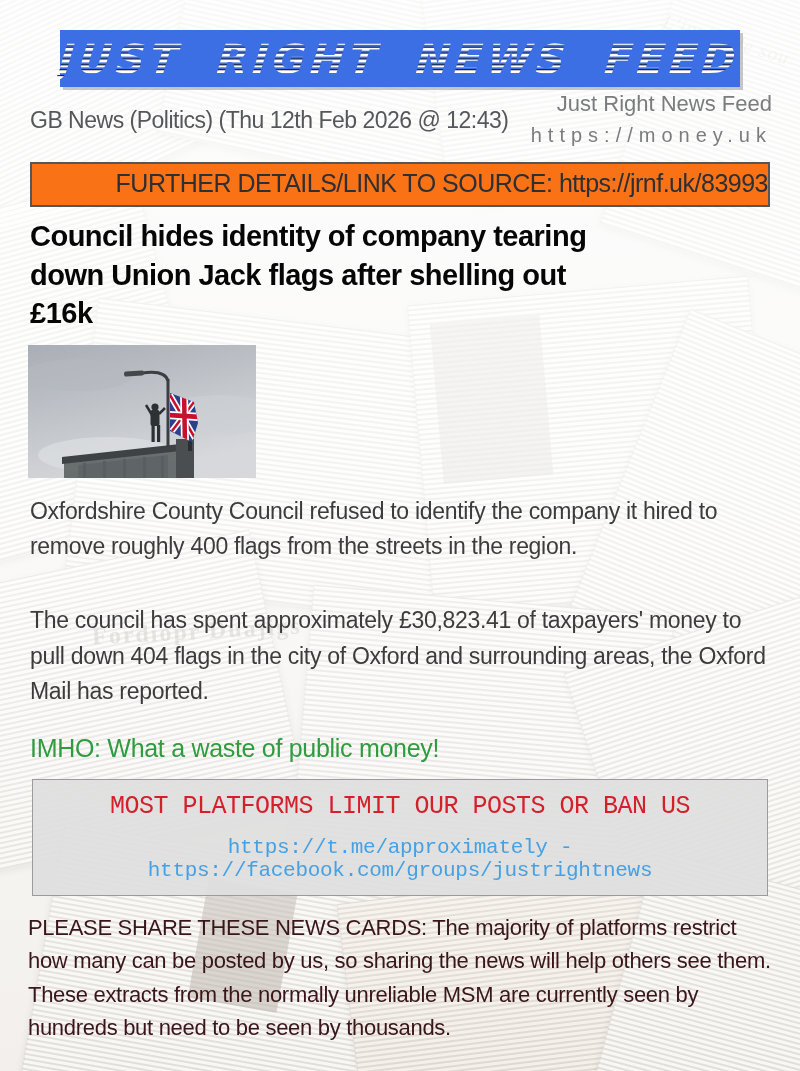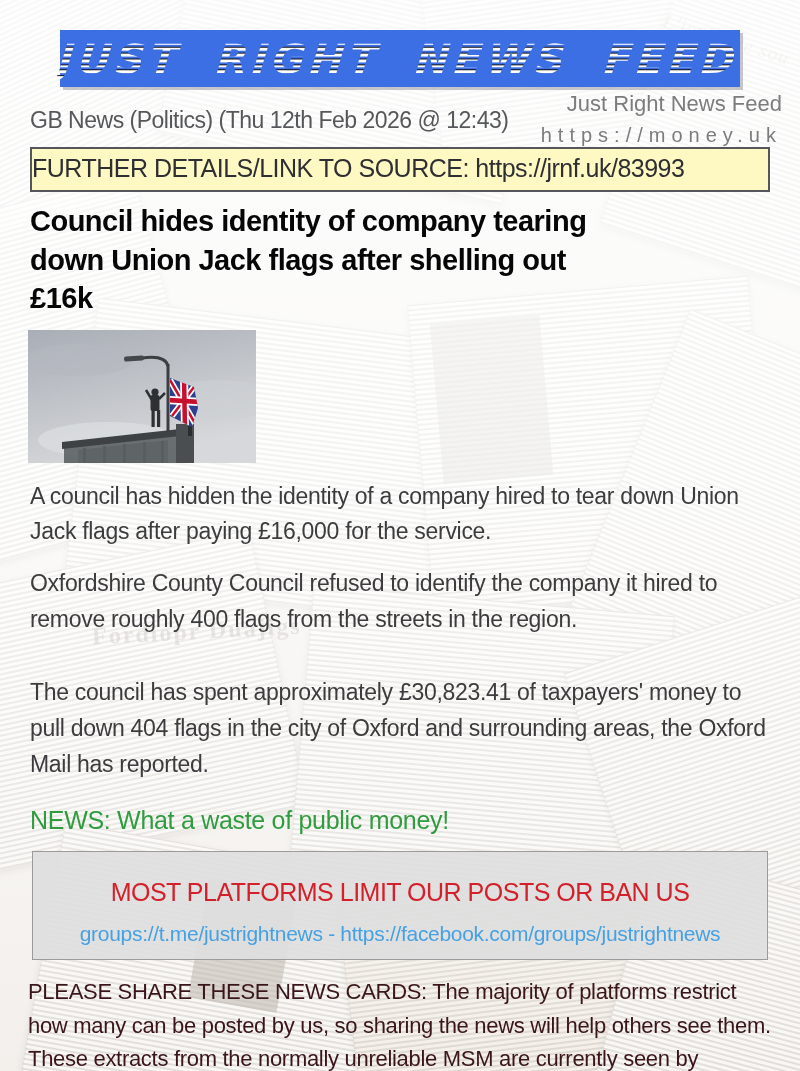--- a/index.html
+++ b/index.html
@@ -39,40 +39,40 @@
     display:flex;align-items:center;justify-content:center;
     box-shadow:3px 3px 0 rgba(130,134,142,.45);
   }
   .logo-text{
     font-family:"DejaVu Sans",sans-serif;font-style:italic;font-weight:bold;
     font-size:40px;letter-spacing:5px;word-spacing:16px;white-space:nowrap;
     background-image:repeating-linear-gradient(180deg,#0e0e10 0 1px,#ffffff 1px 3.6px,rgba(255,255,255,0) 3.6px 5.6px);
     -webkit-background-clip:text;background-clip:text;color:transparent;
     transform:skewX(-6deg);
   }
-  .meta-row{display:flex;justify-content:space-between;align-items:flex-start;margin:4px 18px 0 30px;}
+  .meta-row{display:flex;justify-content:space-between;align-items:flex-start;margin:4px 28px 0 30px;}
   .source-line{font-size:23px;color:#56575a;margin-top:16px;letter-spacing:-0.5px;}
   .brand-block{text-align:right;color:#7b7c7e;}
   .brand-name{font-size:22px;}
   .brand-url{font-size:20px;letter-spacing:6px;margin-top:7px;}
   .source-box{
-    width:736px;margin:0 auto 0;background:#fef9c3;border:2px solid #55565a;
-    text-align:left;padding:5px 0 7px;font-size:25px;color:#2e2f32;letter-spacing:-0.5px;
+    width:736px;margin:15px auto 0;background:#f97316;border:2px solid #55565a;
+    text-align:right;padding:5px 0 7px;font-size:25px;color:#2e2f32;letter-spacing:-0.5px;
   }
   .headline{
     margin:10px 30px 0;max-width:560px;font-size:29px;font-weight:bold;color:#060606;
     line-height:1.33;letter-spacing:-0.5px;
   }
   .photo{margin:12px 0 0 28px;width:228px;height:133px;display:block;}
   .body-copy p{margin:16px 30px 0;max-width:740px;font-size:23px;color:#3c3c3e;line-height:1.55;letter-spacing:-0.3px;}
   .body-copy p.gap{margin-top:38px;}
   .opinion{margin:24px 30px 0;font-size:25px;color:#2f9c3f;letter-spacing:-0.3px;}
   .platforms-box{
     width:734px;margin:16px auto 0;background:rgba(222,222,222,.92);
-    border:1px solid #9b9b9d;text-align:center;padding:26px 0 13px;
+    border:1px solid #9b9b9d;text-align:center;padding:12px 0 13px;font-family:Liberation Mono, monospace;
   }
   .platforms-warning{font-size:25px;color:#d3202a;letter-spacing:-0.5px;}
   .platforms-links{margin-top:15px;font-size:21px;color:#45a1e4;letter-spacing:-0.3px;}
   .platforms-links span{cursor:pointer;}
   .footer-text{margin:15px 28px 0;max-width:748px;font-size:22px;color:#3a161a;line-height:1.52;letter-spacing:-0.3px;}
 </style>
 </head>
 <body>
 
 <div class="card">
@@ -174,29 +174,28 @@
         <circle cx="127" cy="62" r="3.6"></circle>
         <rect x="122.5" y="65" width="9" height="16" rx="2"></rect>
         <line x1="124" y1="70" x2="118" y2="60" stroke="#2e3134" stroke-width="2.5"></line>
         <line x1="131" y1="69" x2="137" y2="63" stroke="#2e3134" stroke-width="2.5"></line>
         <rect x="123.5" y="80" width="3.2" height="17"></rect>
         <rect x="129" y="80" width="3.2" height="17"></rect>
       </g>
     </svg>
 
     <div class="body-copy">
-      <p>A council has hidden the identity of a company hired to tear down Union Jack flags after paying £16,000 for the service.</p>
       <p>Oxfordshire County Council refused to identify the company it hired to remove roughly 400 flags from the streets in the region.</p>
       <p class="gap">The council has spent approximately £30,823.41 of taxpayers' money to pull down 404 flags in the city of Oxford and surrounding areas, the Oxford Mail has reported.</p>
-      <div class="opinion">NEWS: What a waste of public money!</div>
+      <div class="opinion">IMHO: What a waste of public money!</div>
     </div>
 
     <div class="platforms-box">
       <div class="platforms-warning">MOST PLATFORMS LIMIT OUR POSTS OR BAN US</div>
       <div class="platforms-links">
-        <span>groups://t.me/justrightnews</span><span> - </span><span>https://facebook.com/groups/justrightnews</span>
+        <span>https://t.me/approximately</span><span> - </span><span>https://facebook.com/groups/justrightnews</span>
       </div>
     </div>
 
     <div class="footer-text">PLEASE SHARE THESE NEWS CARDS: The majority of platforms restrict how many can be posted by us, so sharing the news will help others see them. These extracts from the normally unreliable MSM are currently seen by hundreds but need to be seen by thousands.</div>
 
   </div>
 </div>
 
 </body></html>

